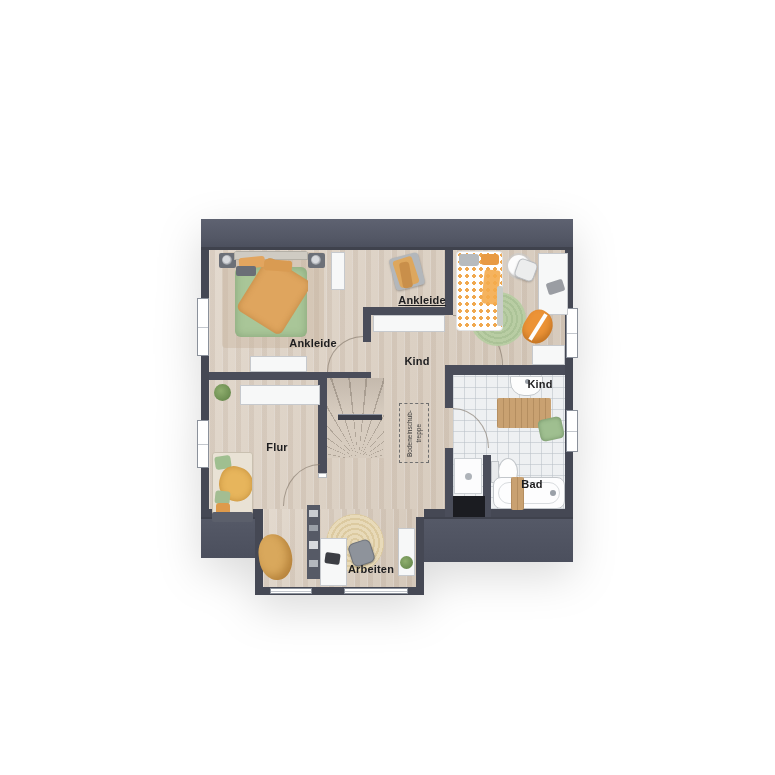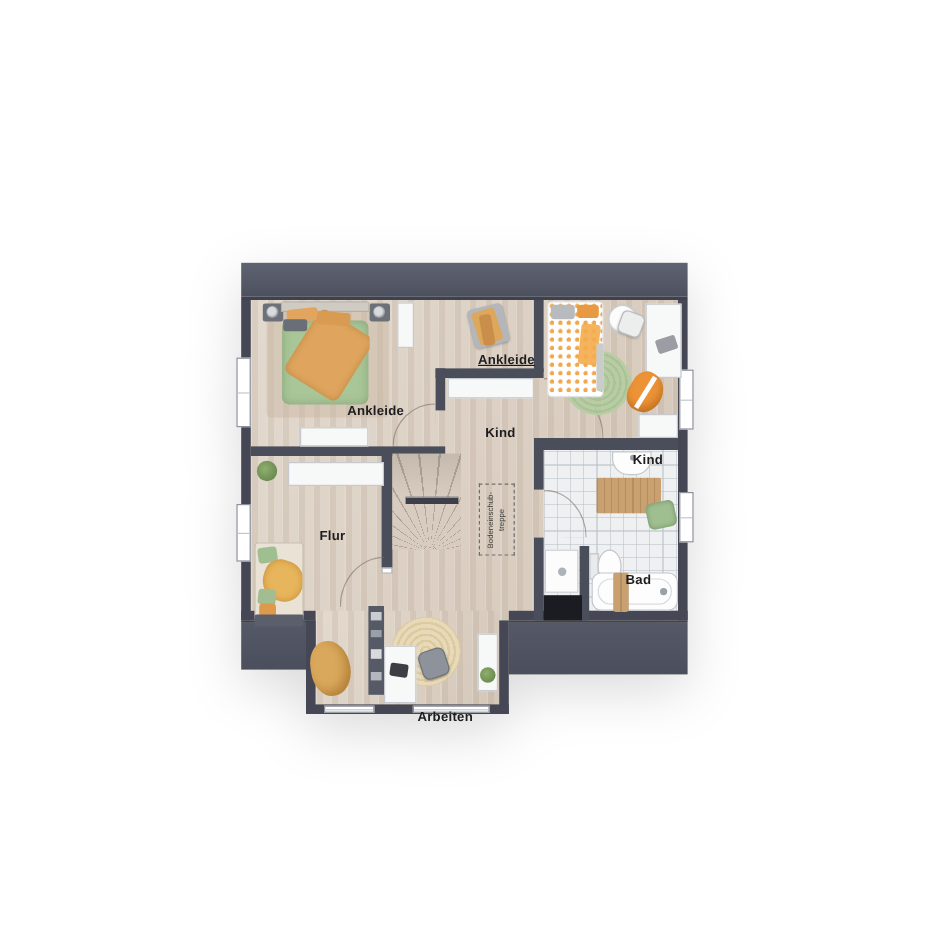--- a/index.html
+++ b/index.html
@@ -180,16 +180,16 @@
       <div class="abs woodmat" style="left:17px;top:-1px;width:13px;height:33px;"></div>
       <div class="abs" style="left:56px;top:12px;width:6px;height:6px;border-radius:50%;background:#9aa0a8;"></div>
     </div>
 
     <div class="label" style="left:313px;top:343px;">Ankleide</div>
     <div class="label" style="left:422px;top:300px;text-decoration:underline;">Ankleide</div>
     <div class="label" style="left:540px;top:344px;margin-top:40px;">Kind</div>
     <div class="label" style="left:417px;top:361px;">Kind</div>
     <div class="label" style="left:277px;top:447px;">Flur</div>
     <div class="label" style="left:532px;top:484px;">Bad</div>
-    <div class="label" style="left:371px;top:598px;">Arbeiten</div>
+    <div class="label" style="left:371px;top:569px;">Arbeiten</div>
 
   </div>
 </div>
 
 </body></html>

